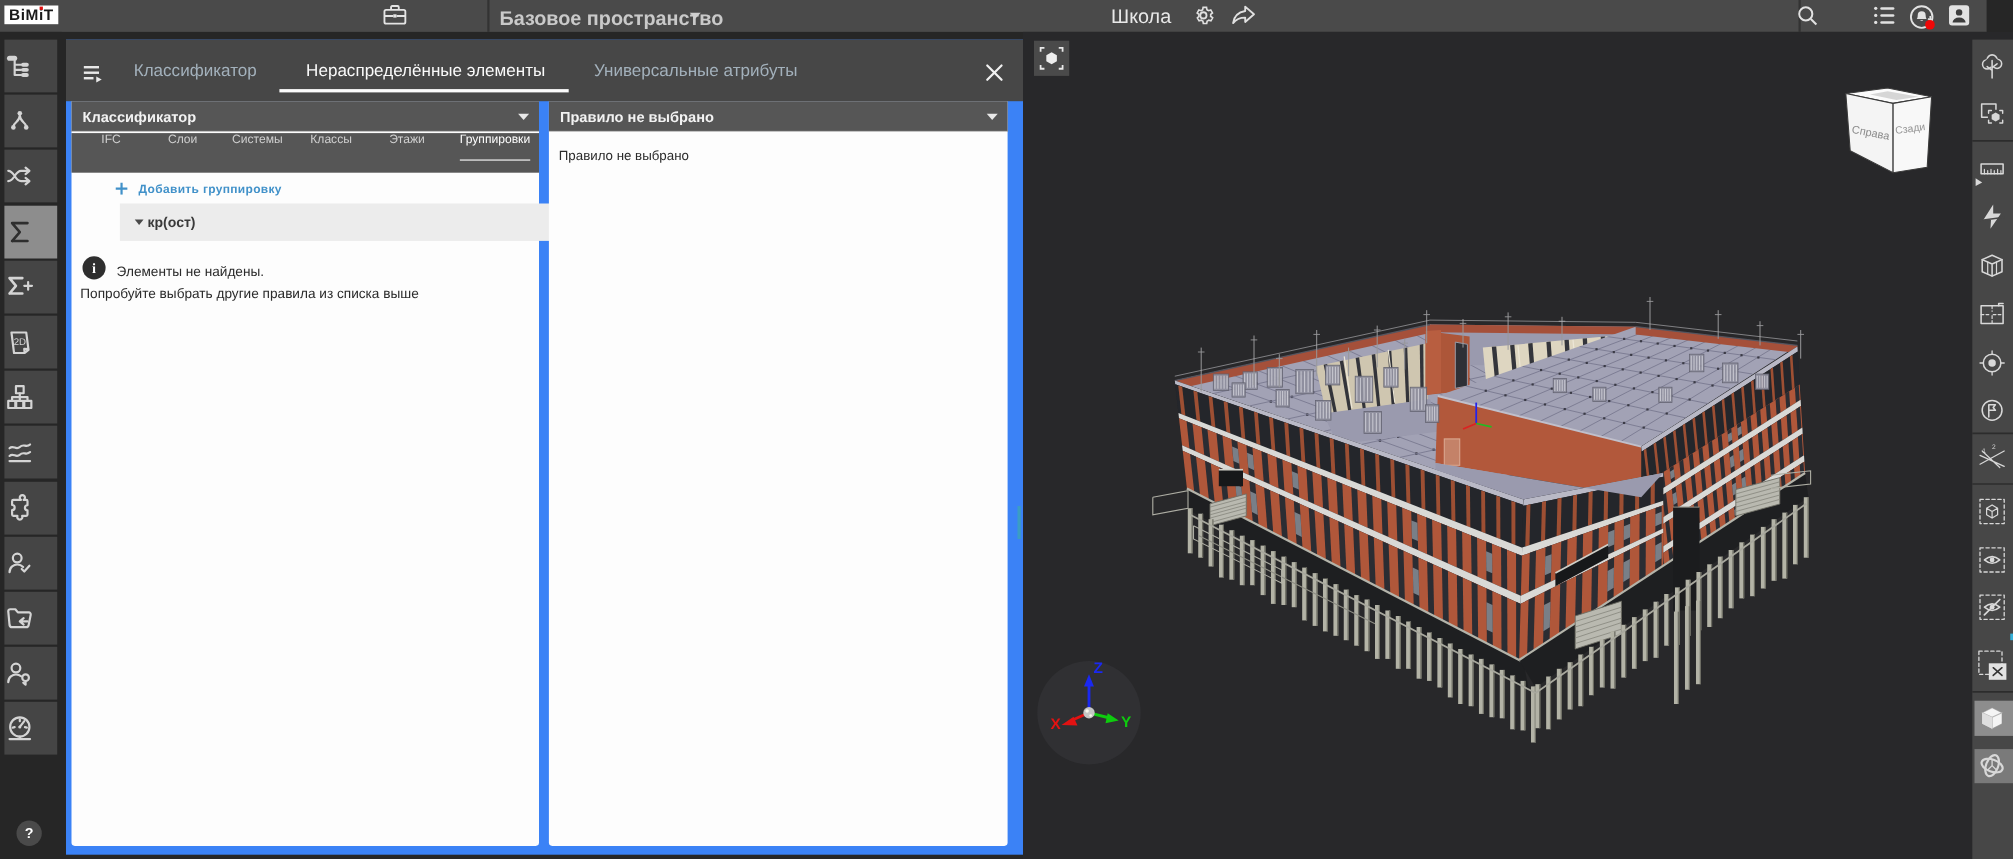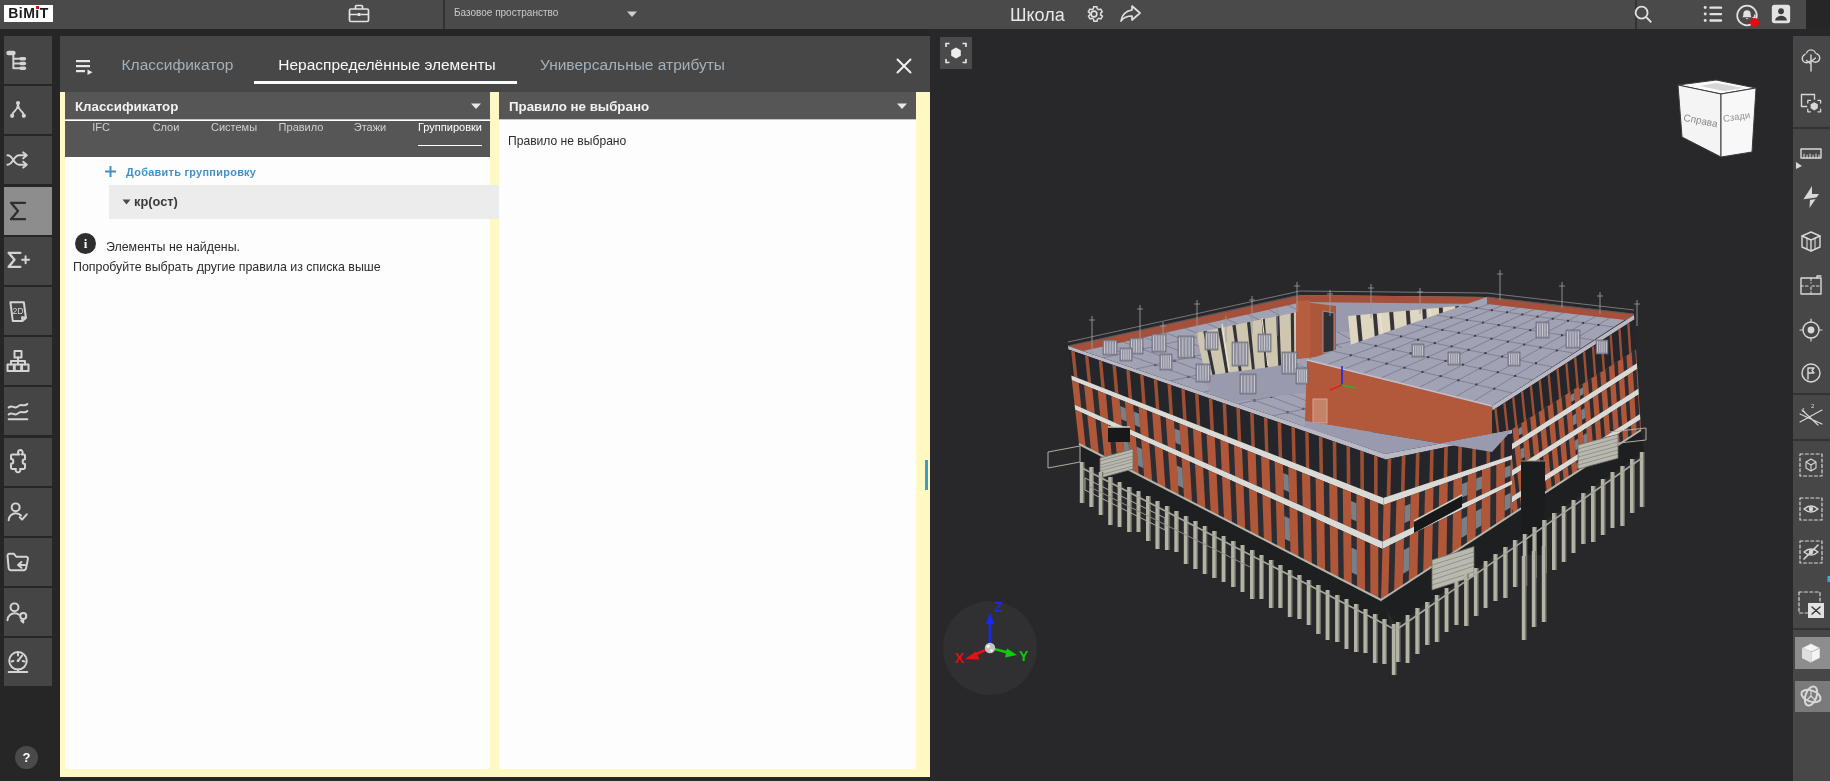--- a/index.html
+++ b/index.html
@@ -1,31 +1,31 @@
 <!DOCTYPE html>
 <html><head><meta charset="utf-8"><style>
 * { margin:0; padding:0; box-sizing:border-box; }
 html,body { width:1830px; height:781px; overflow:hidden; background:#262626; font-family:"Liberation Sans",sans-serif; }
 #topbar { position:absolute; left:0; top:0; width:1806px; height:29px; background:#4a4a4a; }
 #logo { position:absolute; left:4px; top:5px; width:49px; height:17px; background:#fff; color:#1a1a1a; font-weight:bold; font-size:14px; text-align:center; line-height:17px; letter-spacing:0.5px; }
 #logo .idot { position:relative; }
 #logo .idot::before { content:""; position:absolute; left:1px; top:1px; width:3px; height:3px; background:#e01010; }
 #briefcase { position:absolute; left:347px; top:3px; }
 #tbdiv { position:absolute; left:443px; top:0; width:2px; height:29px; background:#333; }
-#space-name { position:absolute; left:454px; top:7px; font-size:10px; color:#c9c9c9; }
+#space-name { position:absolute; left:454px; top:7px; font-size:18px; color:#c9c9c9;font-weight:bold; }
 #spcaret { position:absolute; left:626px; top:10px; }
 #proj-name { position:absolute; left:1010px; top:5px; font-size:18px; color:#e8e8e8; }
 #gear { position:absolute; left:1083px; top:3px; }
 #share { position:absolute; left:1119px; top:4px; }
 #rtdiv { position:absolute; left:1635px; top:0; width:2px; height:29px; background:#333; }
 .tbr { position:absolute; top:3px; }
 #lrail { position:absolute; left:0; top:29px; width:56px; height:752px; background:#262626; }
 .tbbox { position:absolute; left:4px; width:48px; height:48px; display:flex; align-items:center; justify-content:flex-start; }
 #helpq { position:absolute; left:15px; top:717px; width:23px; height:23px; border-radius:50%; background:#4a4a4a; color:#fff; font-size:13px; font-weight:bold; text-align:center; line-height:23px; }
-#panel { position:absolute; left:60px; top:36px; width:870px; height:741px; background:#fef9c3; }
+#panel { position:absolute; left:60px; top:36px; width:870px; height:741px; background:#3b82f6; }
 #panelhead { position:absolute; left:0; top:0; width:870px; height:56px; background:#474747; }
 .ptab { position:absolute; top:20px; font-size:15.5px; color:#a3b1bc; text-align:center; }
 .ptab.active { color:#fafafa; }
 #tabline { position:absolute; left:194px; top:45px; width:263px; height:2.5px; background:#fafafa; }
 #collapse-ic { position:absolute; left:16px; top:23px; }
 #closex { position:absolute; left:835px; top:21px; }
 .subpanel { position:absolute; top:56px; height:677px; background:#fdfdfd; border-radius:0 0 3px 3px; }
 .subhead { position:absolute; left:0; top:0; width:100%; height:28px; background:#565656; border-bottom:1px solid #c4c4c4; }
 .subhead span { position:absolute; left:10px; top:7px; font-size:13.3px; font-weight:bold; color:#f2f2f2; }
 .ddcaret { position:absolute; right:8px; top:10px; }
@@ -211,21 +211,21 @@
     <div class="subhead">
         <span>Классификатор</span>
       <svg class="ddcaret" width="12" height="8" viewBox="0 0 12 8">
           <polygon points="1,1.5 11,1.5 6,7" fill="#e8e8e8"></polygon>
         </svg>
     </div>
     <div class="subtabs">
       <span style="left:36px">IFC</span>
         <span style="left:101px">Слои</span>
         <span style="left:169px">Системы</span>
-        <span style="left:236px">Правило</span>
+        <span style="left:236px">Классы</span>
         <span style="left:305px">Этажи</span>
         <span class="on" style="left:385px">Группировки</span>
     </div>
     <div class="addrow">
         <svg width="11" height="11" viewBox="0 0 11 11" stroke="#4191c9" stroke-width="2">
           <path d="M5.5 0 V11 M0 5.5 H11"></path>
         </svg>
         <span>Добавить группировку</span>
       </div>
     <div class="krrow">

